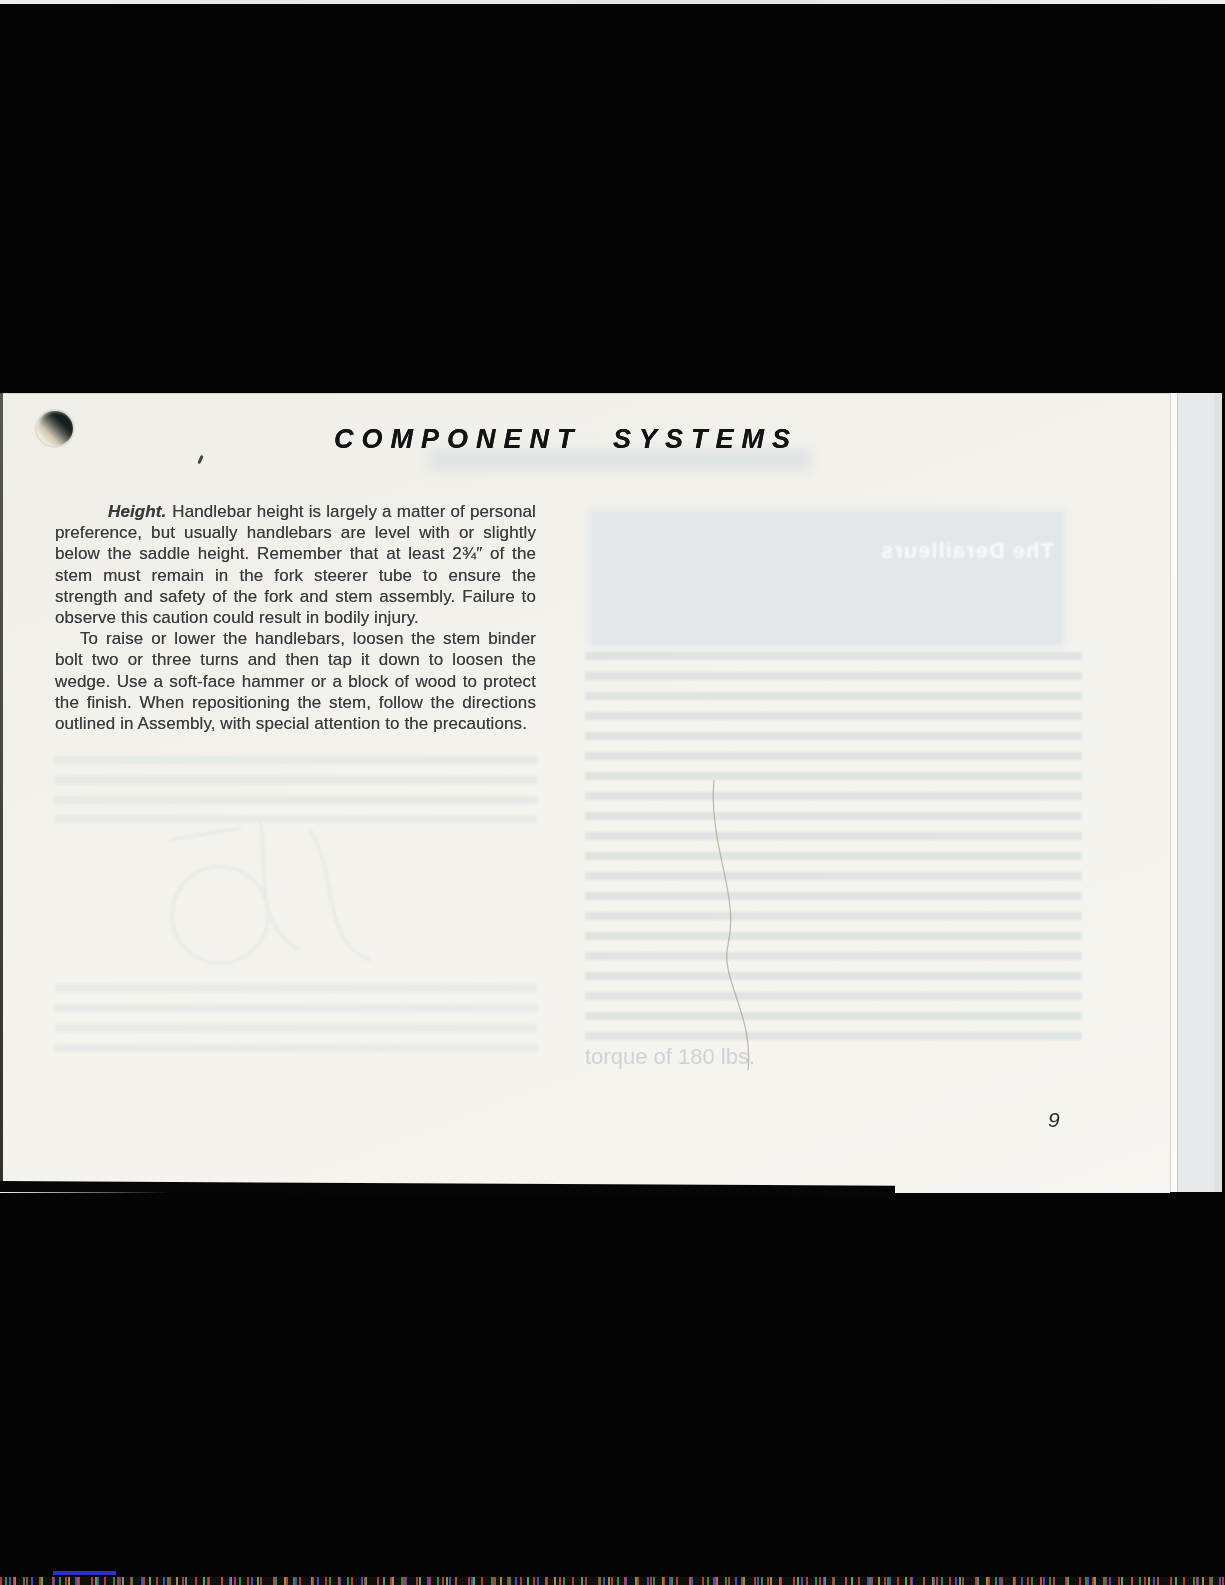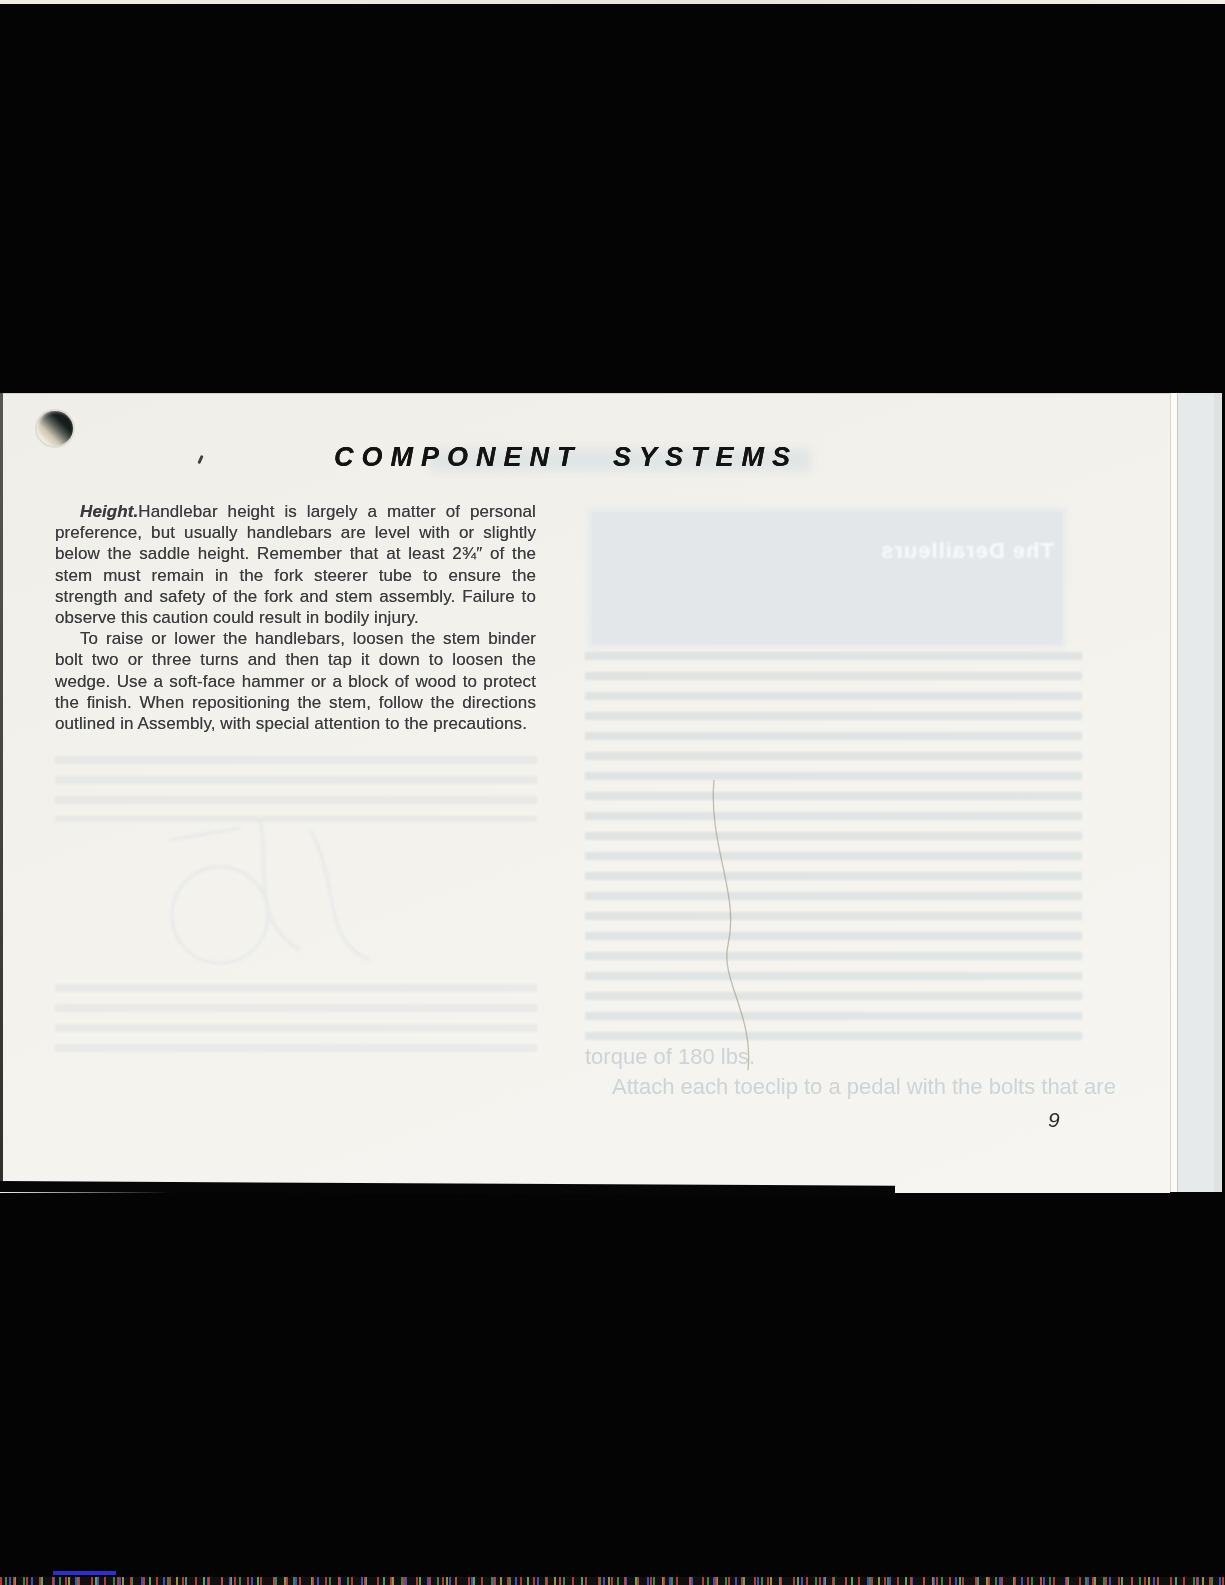--- a/index.html
+++ b/index.html
@@ -29,30 +29,30 @@
         background:linear-gradient(45deg,#efe9db 18%,#cfc6b2 34%,#565c55 54%,#16201d 68%,#0d1413 100%);
         box-shadow:0 0 0 2px rgba(190,185,170,.35), inset 1px 1px 3px rgba(255,255,255,.5);}
 
   
   .tick{position:absolute;left:199px;top:455px;width:3px;height:9px;background:#41413f;
         border-radius:2px;transform:rotate(24deg);}
 
   
   .smear{position:absolute;left:430px;top:449px;width:380px;height:22px;
          background:rgba(205,216,224,.45);filter:blur(5px);}
-  .title{position:absolute;left:566px;top:442px;transform:translateX(-50%);
+  .title{position:absolute;left:566px;top:424px;transform:translateX(-50%);
          font-weight:bold;font-style:italic;font-size:27px;letter-spacing:8px;word-spacing:16px;
          color:#131313;white-space:nowrap;text-shadow:0 0 .6px #1a1a1a;}
 
   
   .copy{position:absolute;left:55px;top:501px;width:481px;color:#393a3d;
         font-size:17px;line-height:21.2px;text-align:justify;
         text-shadow:0 0 .5px rgba(70,70,72,.75);letter-spacing:.1px;}
   .copy p{margin:0;text-indent:25px;}
-  .lead{font-weight:bold;font-style:italic;}
+  .lead{font-weight:bold;font-style:italic;padding-right:6px;margin-left:28px;}
 
   
   .ghost-box{position:absolute;left:592px;top:512px;width:470px;height:132px;
              background:#e3e7ea;box-shadow:0 0 6px 3px rgba(227,231,234,.85);}
   .ghost-box .gtitle{position:absolute;right:8px;top:26px;font-weight:bold;font-size:22px;
              letter-spacing:1px;color:rgba(250,252,253,.95);transform:scaleX(-1);
              filter:blur(1px);}
   .glines{position:absolute;filter:blur(1px);
           background:repeating-linear-gradient(180deg,rgba(168,185,198,.26) 0 8px,rgba(0,0,0,0) 8px 20px);}
   .glines.right{left:585px;top:652px;width:497px;height:392px;}
@@ -99,21 +99,20 @@
     <p><span class="lead">Height.</span><span>Handlebar height is largely a matter of personal preference, but usually handlebars are level with or slightly below the saddle height. Remember that at least 2¾″ of the stem must remain in the fork steerer tube to ensure the strength and safety of the fork and stem assembly. Failure to observe this caution could result in bodily injury.</span></p>
     <p>To raise or lower the handlebars, loosen the stem binder bolt two or three turns and then tap it down to loosen the wedge. Use a soft-face hammer or a block of wood to protect the finish. When repositioning the stem, follow the directions outlined in Assembly, with special attention to the precautions.</p>
   </div>
 
   <div class="ghost-box">
     <span class="gtitle">The Derailleurs</span>
   </div>
 
   <div class="glines right"></div>
   <div class="gline-text" style="left:585px;top:1044px;">torque of 180 lbs.</div>
-  <div class="gline-text" style="left:612px;top:1074px;">Attach each toeclip to a pedal with the bolts that are</div>
 
   <div class="glines left-a"></div>
   <svg width="360" height="210" style="position:absolute;left:110px;top:800px;opacity:.3;filter:blur(1.6px);">
     <g fill="none" stroke="#ccd7de" stroke-width="3">
       <circle cx="110" cy="115" r="48"></circle>
       <path d="M150 20 C 160 70, 140 120, 190 150"></path>
       <path d="M200 30 C 230 80, 210 140, 260 160"></path>
       <path d="M60 40 L 130 28"></path>
     </g>
   </svg>

